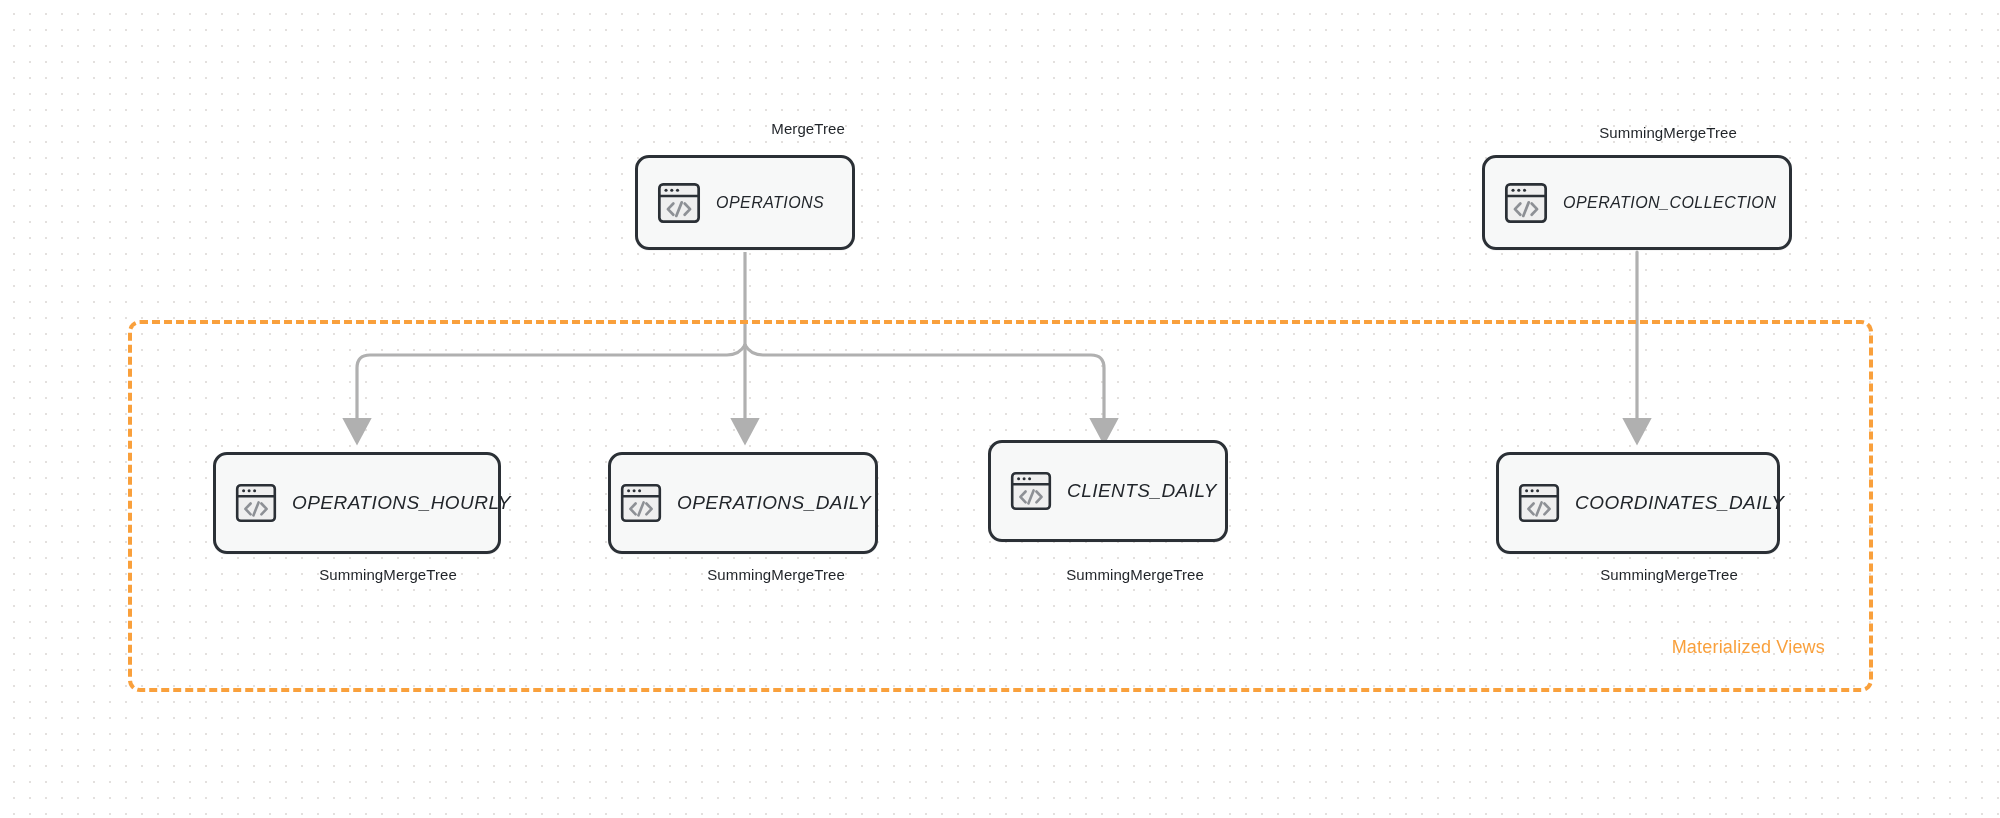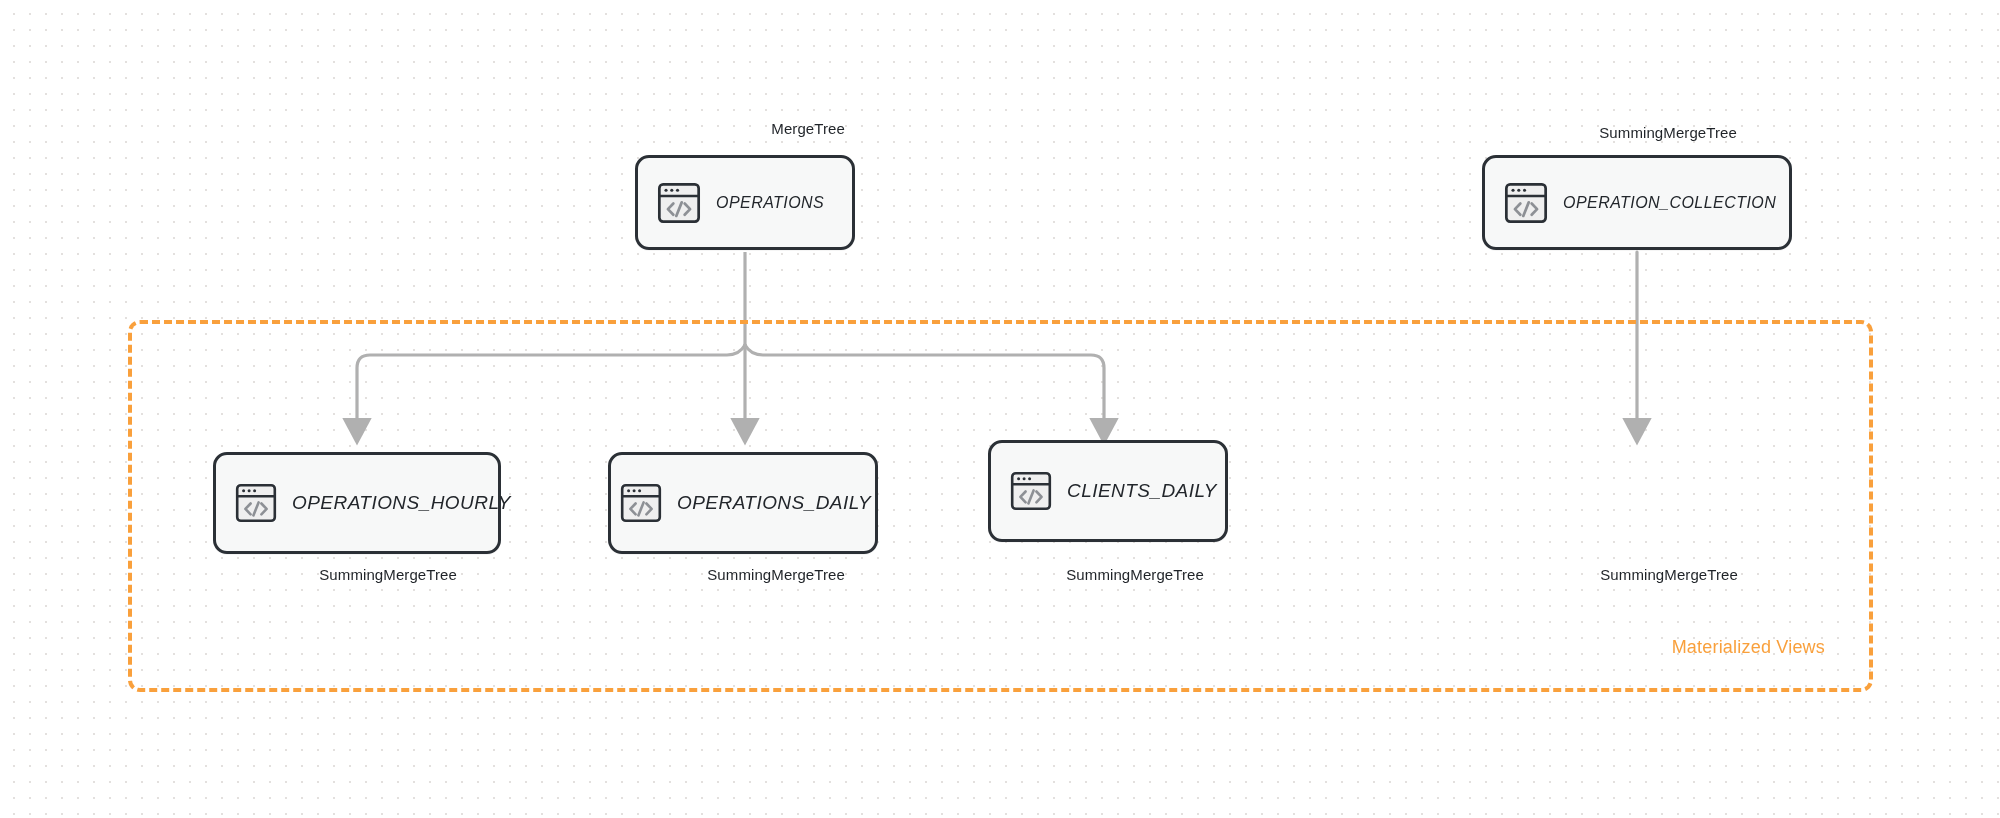--- a/index.html
+++ b/index.html
@@ -205,14 +205,29 @@
         <circle cx="15.1" cy="9.8" r="1.5" fill="#2b3036"></circle>
         <circle cx="20.6" cy="9.8" r="1.5" fill="#2b3036"></circle>
         <path d="M16.6 22.5 L11.4 27.9 L16.6 33.3" fill="none" stroke="#8d9095" stroke-width="2.6" stroke-linecap="round" stroke-linejoin="round"></path>
         <path d="M27.4 22.5 L32.6 27.9 L27.4 33.3" fill="none" stroke="#8d9095" stroke-width="2.6" stroke-linecap="round" stroke-linejoin="round"></path>
         <path d="M24.6 21.4 L19.4 34.4" fill="none" stroke="#8d9095" stroke-width="2.6" stroke-linecap="round"></path>
       </svg>
     </span>
     <span class="node-label">CLIENTS_DAILY</span>
   </div>
 
+  <div class="node" style="left:1496px; top:452px; width:284px; height:102px;">
+    <span class="node-icon">
+      <svg viewBox="0 0 44 44" width="100%" height="100%" xmlns="http://www.w3.org/2000/svg">
+        <rect x="3.2" y="4.2" width="37.6" height="35.6" rx="3.6" fill="#efefef" stroke="#2b3036" stroke-width="2.6"></rect>
+        <path d="M3.2 15.2 H40.8" stroke="#2b3036" stroke-width="2.4"></path>
+        <circle cx="9.6" cy="9.8" r="1.5" fill="#2b3036"></circle>
+        <circle cx="15.1" cy="9.8" r="1.5" fill="#2b3036"></circle>
+        <circle cx="20.6" cy="9.8" r="1.5" fill="#2b3036"></circle>
+        <path d="M16.6 22.5 L11.4 27.9 L16.6 33.3" fill="none" stroke="#8d9095" stroke-width="2.6" stroke-linecap="round" stroke-linejoin="round"></path>
+        <path d="M27.4 22.5 L32.6 27.9 L27.4 33.3" fill="none" stroke="#8d9095" stroke-width="2.6" stroke-linecap="round" stroke-linejoin="round"></path>
+        <path d="M24.6 21.4 L19.4 34.4" fill="none" stroke="#8d9095" stroke-width="2.6" stroke-linecap="round"></path>
+      </svg>
+    </span>
+    <span class="node-label">COORDINATES_DAILY</span>
+  </div>
 
 </div>
 
 </body></html>

